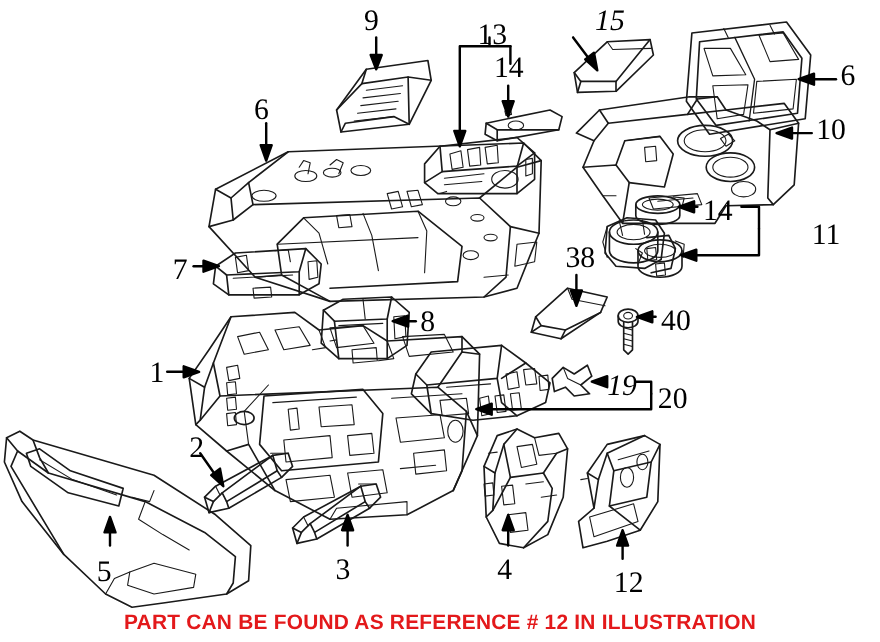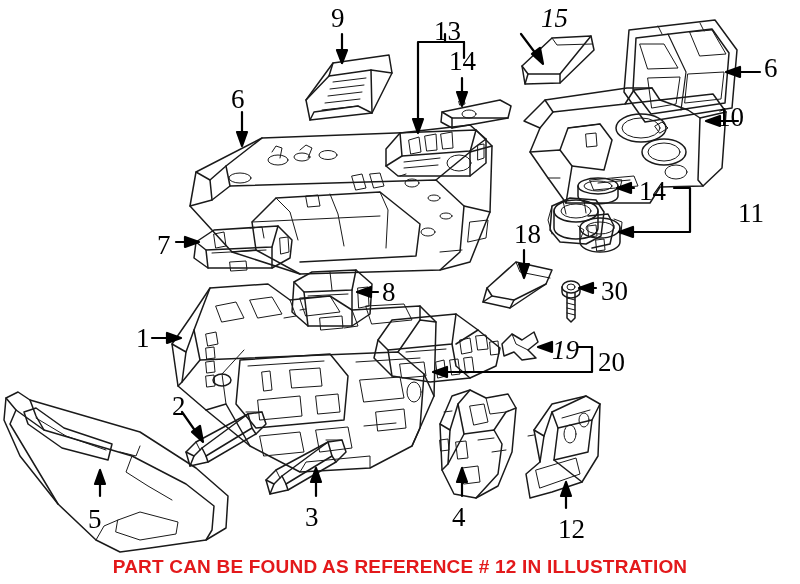--- a/index.html
+++ b/index.html
@@ -451,28 +451,28 @@
 
   <div class="callout" style="left: 136px; top: 325px;">1</div>
   <div class="callout" style="left: 172px; top: 393px;">2</div>
   <div class="callout" style="left: 305px; top: 504px;">3</div>
   <div class="callout" style="left: 452px; top: 504px;">4</div>
   <div class="callout" style="left: 88px; top: 506px;">5</div>
   <div class="callout" style="left: 231px; top: 86px;">6</div>
   <div class="callout" style="left: 157px; top: 232px;">7</div>
   <div class="callout" style="left: 382px; top: 279px;">8</div>
   <div class="callout" style="left: 331px; top: 5px;">9</div>
-  <div class="callout" style="left: 717px; top: 104px;">10</div>
+  <div class="callout" style="left: 742px; top: 104px;">10</div>
   <div class="callout" style="left: 738px; top: 200px;">11</div>
   <div class="callout" style="left: 639px; top: 178px;">14</div>
   <div class="callout" style="left: 434px; top: 18px;">13</div>
   <div class="callout" style="left: 449px; top: 48px; text-align: center;">14</div>
   <div class="callout" style="left: 541px; top: 5px; font-style: italic;">15</div>
   <div class="callout" style="left: 764px; top: 55px;">6</div>
   <div class="callout" style="left: 558px; top: 516px;">12</div>
   <div class="callout" style="left: 598px; top: 349px;">20</div>
   <div class="callout" style="left: 552px; top: 337px; font-style: italic;">19</div>
-  <div class="callout" style="left: 601px; top: 278px;">30</div>
-  <div class="callout" style="left: 514px; top: 221px;">18</div>
+  <div class="callout" style="left: 601px; top: 278px;">40</div>
+  <div class="callout" style="left: 514px; top: 221px;">38</div>
 
   <div id="footnote">PART CAN BE FOUND AS REFERENCE # 12 IN ILLUSTRATION</div>
 
 </div>
 
 </body></html>

